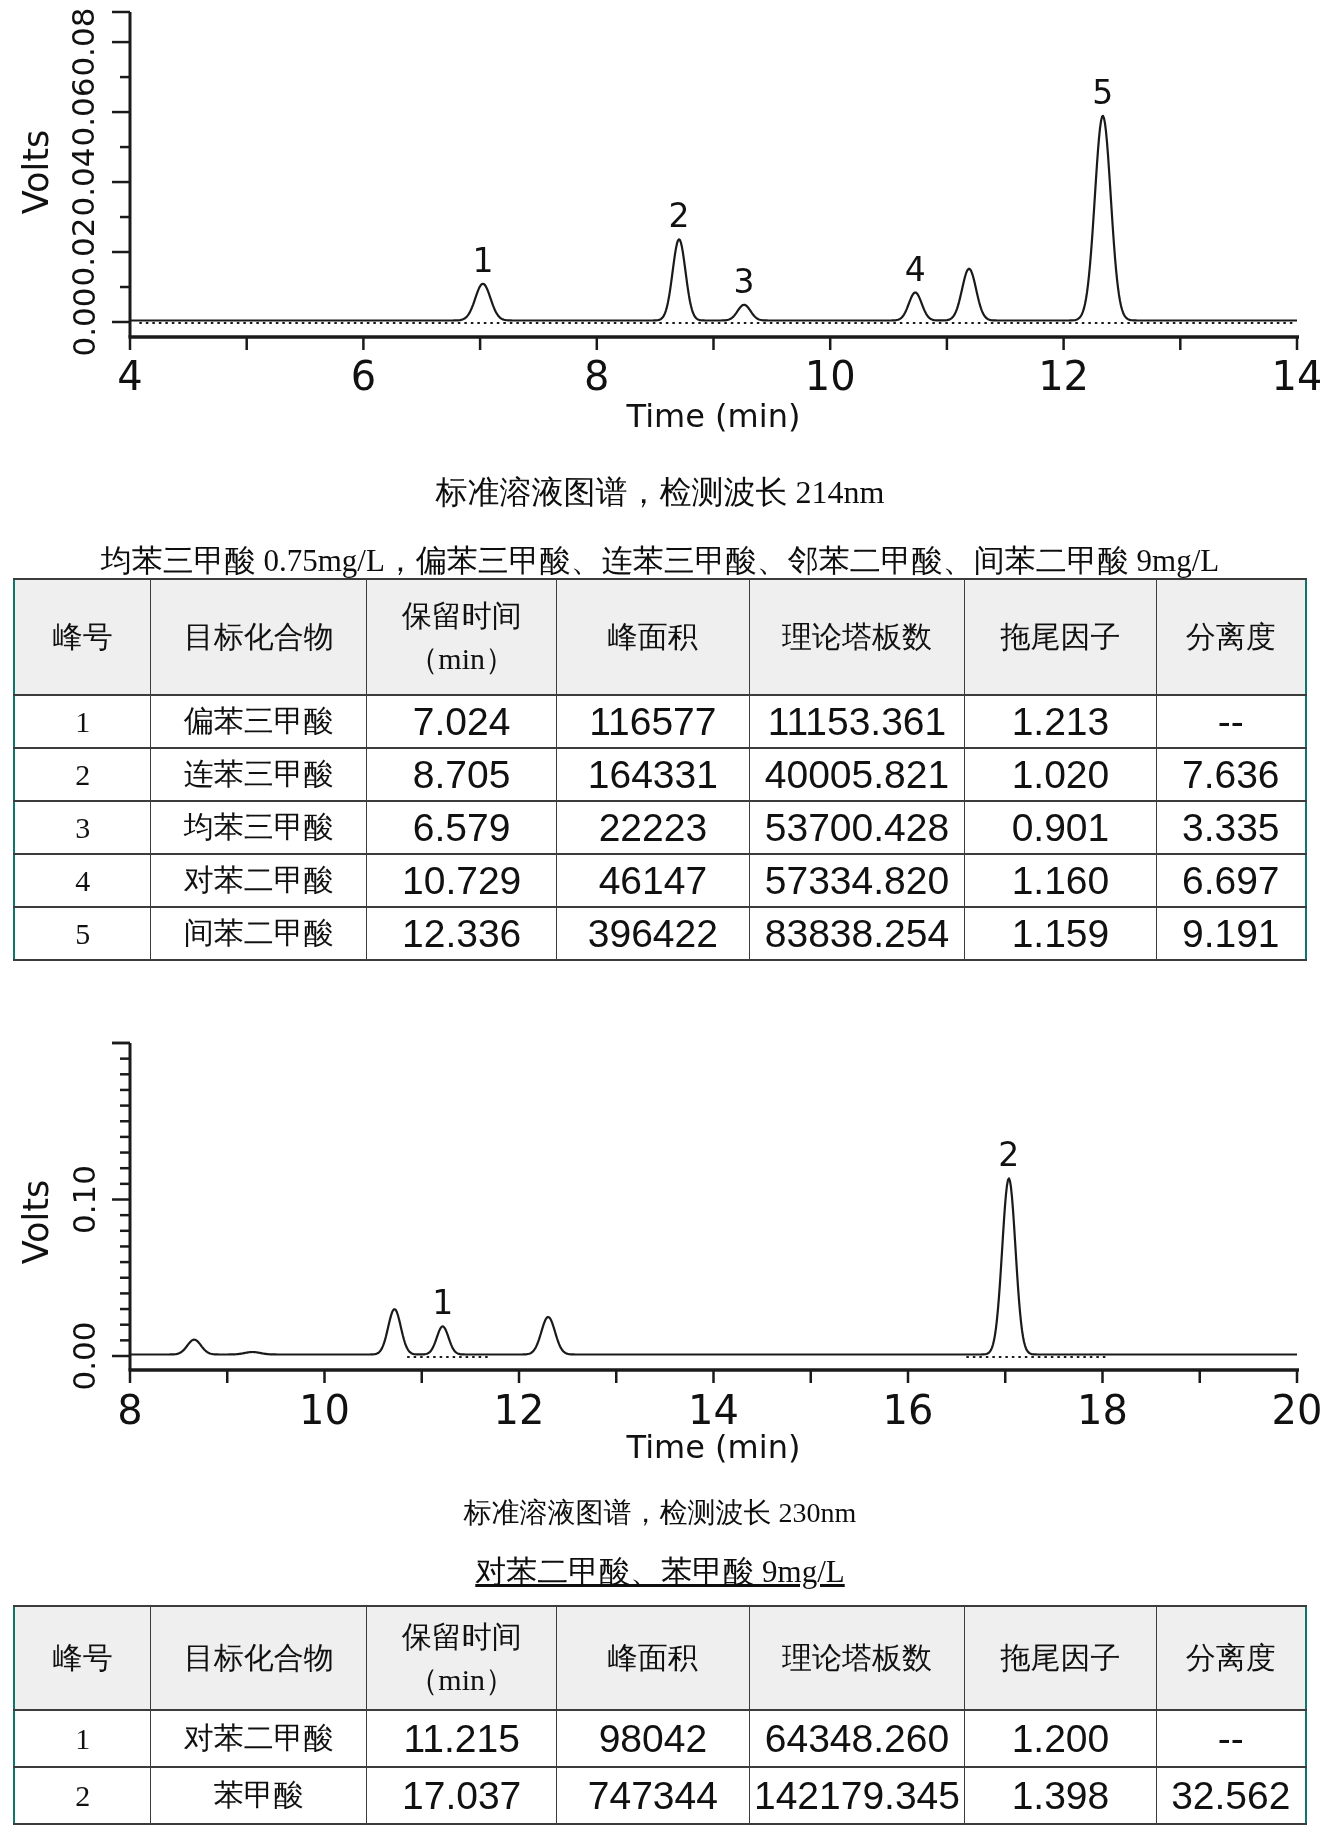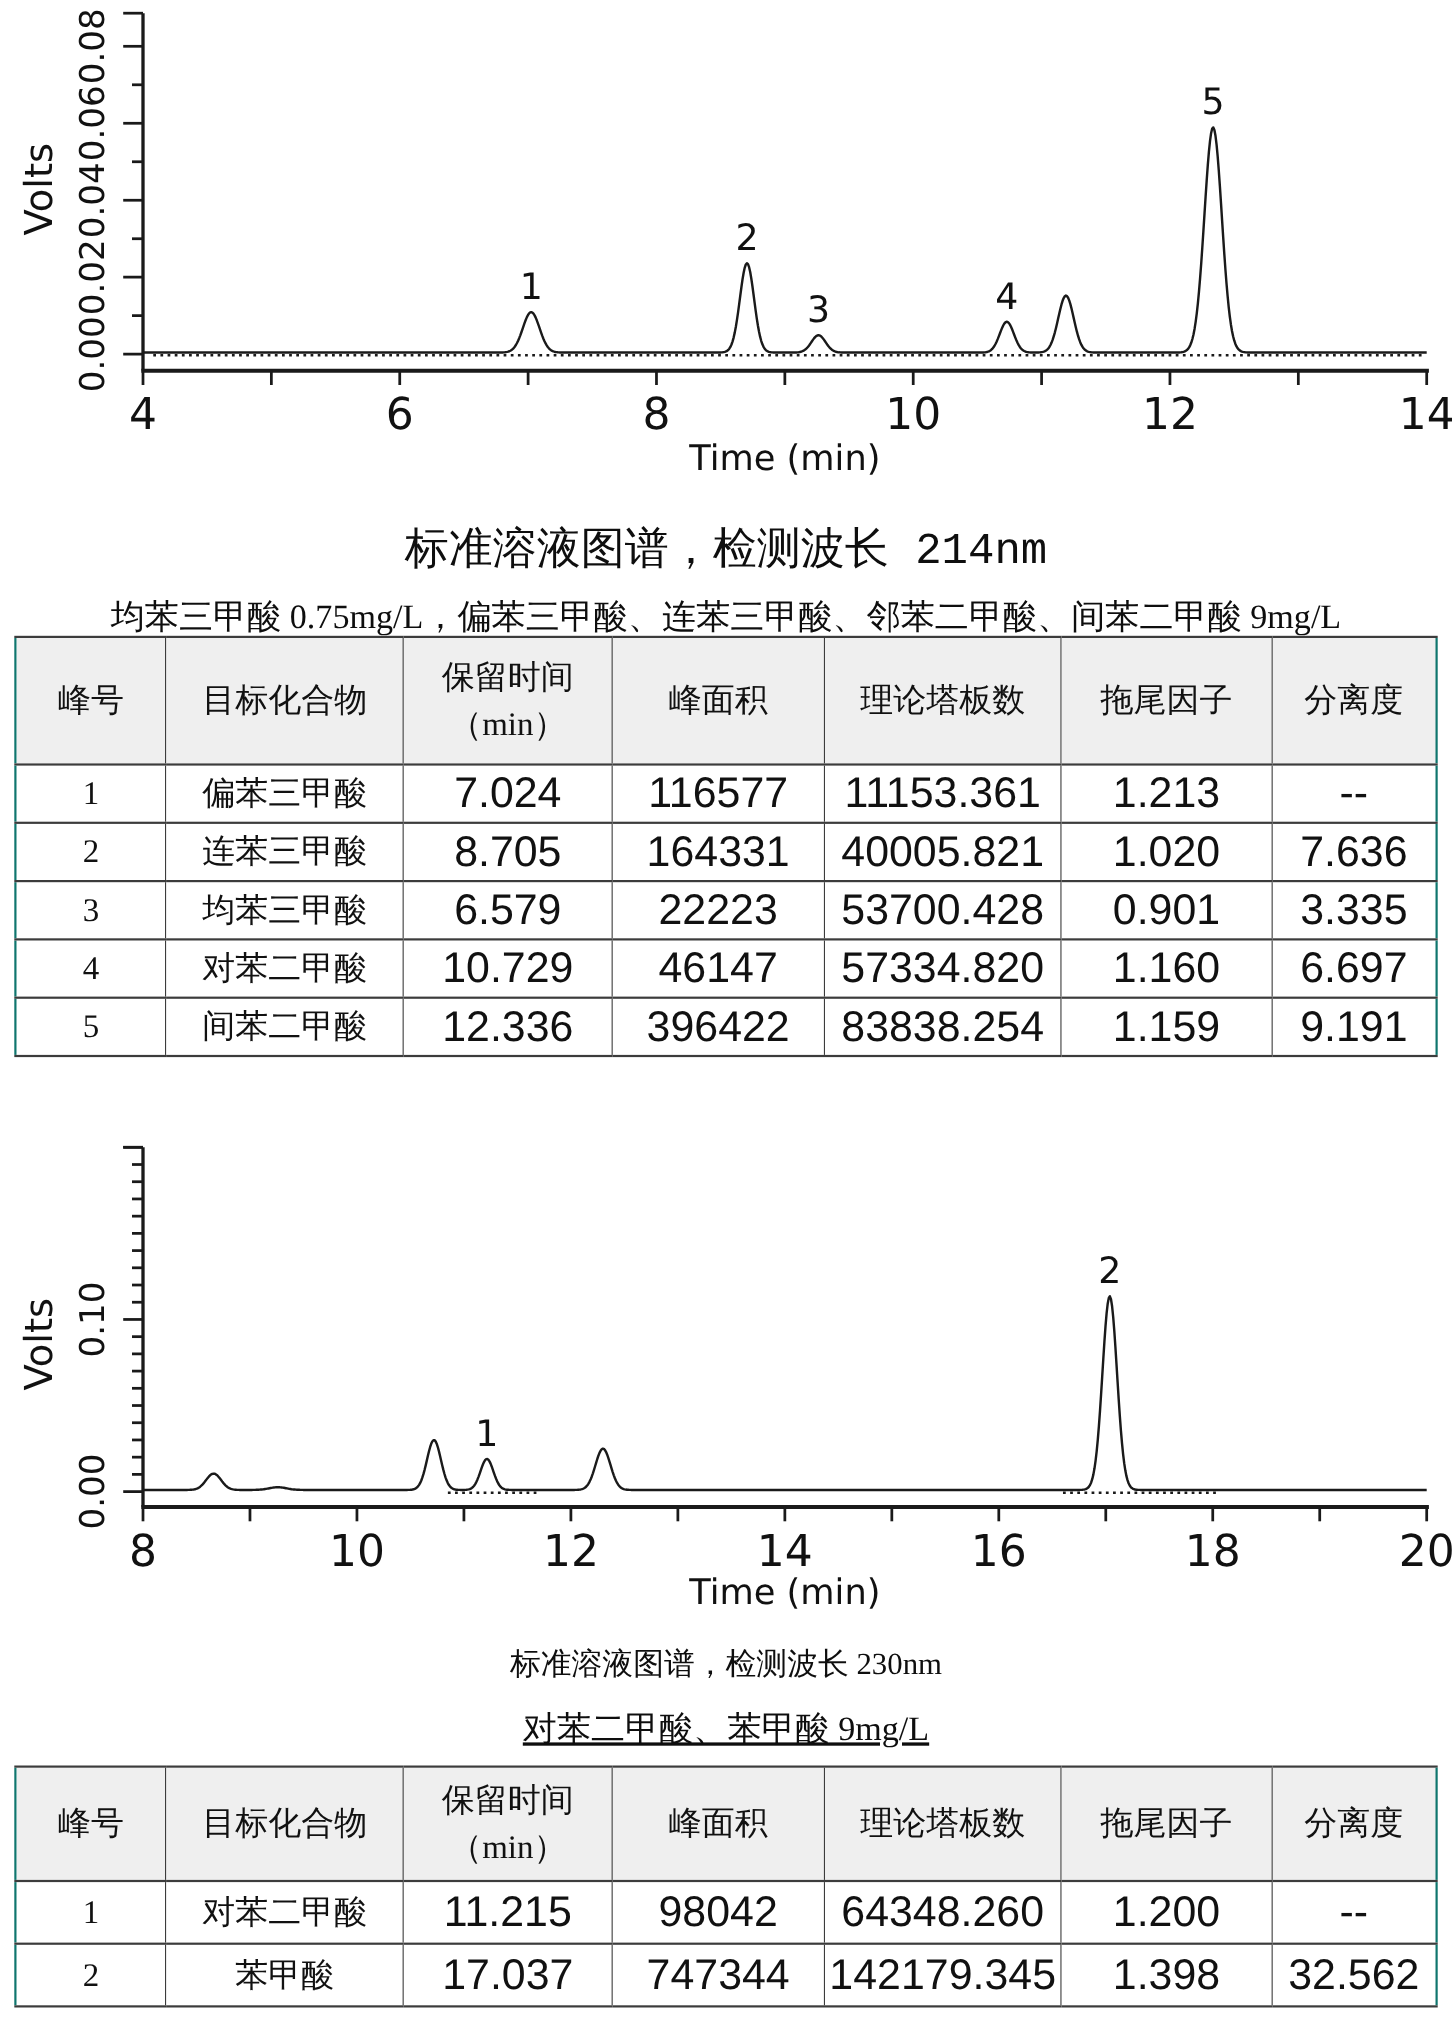--- a/index.html
+++ b/index.html
@@ -68,21 +68,21 @@
       <text x="713.5" y="427" text-anchor="middle" font-size="32" class="axis-font">Time (min)</text>
       <line x1="139.336" y1="323" x2="1293.499" y2="323" stroke="#1a1a1a" stroke-width="2.2" stroke-dasharray="2.5 4"></line>
       <path d="M130.0 320.50 L131.0 320.50 L132.0 320.50 L133.0 320.50 L134.0 320.50 L135.0 320.50 L136.0 320.50 L137.0 320.50 L138.0 320.50 L139.0 320.50 L140.0 320.50 L141.0 320.50 L142.0 320.50 L143.0 320.50 L144.0 320.50 L145.0 320.50 L146.0 320.50 L147.0 320.50 L148.0 320.50 L149.0 320.50 L150.0 320.50 L151.0 320.50 L152.0 320.50 L153.0 320.50 L154.0 320.50 L155.0 320.50 L156.0 320.50 L157.0 320.50 L158.0 320.50 L159.0 320.50 L160.0 320.50 L161.0 320.50 L162.0 320.50 L163.0 320.50 L164.0 320.50 L165.0 320.50 L166.0 320.50 L167.0 320.50 L168.0 320.50 L169.0 320.50 L170.0 320.50 L171.0 320.50 L172.0 320.50 L173.0 320.50 L174.0 320.50 L175.0 320.50 L176.0 320.50 L177.0 320.50 L178.0 320.50 L179.0 320.50 L180.0 320.50 L181.0 320.50 L182.0 320.50 L183.0 320.50 L184.0 320.50 L185.0 320.50 L186.0 320.50 L187.0 320.50 L188.0 320.50 L189.0 320.50 L190.0 320.50 L191.0 320.50 L192.0 320.50 L193.0 320.50 L194.0 320.50 L195.0 320.50 L196.0 320.50 L197.0 320.50 L198.0 320.50 L199.0 320.50 L200.0 320.50 L201.0 320.50 L202.0 320.50 L203.0 320.50 L204.0 320.50 L205.0 320.50 L206.0 320.50 L207.0 320.50 L208.0 320.50 L209.0 320.50 L210.0 320.50 L211.0 320.50 L212.0 320.50 L213.0 320.50 L214.0 320.50 L215.0 320.50 L216.0 320.50 L217.0 320.50 L218.0 320.50 L219.0 320.50 L220.0 320.50 L221.0 320.50 L222.0 320.50 L223.0 320.50 L224.0 320.50 L225.0 320.50 L226.0 320.50 L227.0 320.50 L228.0 320.50 L229.0 320.50 L230.0 320.50 L231.0 320.50 L232.0 320.50 L233.0 320.50 L234.0 320.50 L235.0 320.50 L236.0 320.50 L237.0 320.50 L238.0 320.50 L239.0 320.50 L240.0 320.50 L241.0 320.50 L242.0 320.50 L243.0 320.50 L244.0 320.50 L245.0 320.50 L246.0 320.50 L247.0 320.50 L248.0 320.50 L249.0 320.50 L250.0 320.50 L251.0 320.50 L252.0 320.50 L253.0 320.50 L254.0 320.50 L255.0 320.50 L256.0 320.50 L257.0 320.50 L258.0 320.50 L259.0 320.50 L260.0 320.50 L261.0 320.50 L262.0 320.50 L263.0 320.50 L264.0 320.50 L265.0 320.50 L266.0 320.50 L267.0 320.50 L268.0 320.50 L269.0 320.50 L270.0 320.50 L271.0 320.50 L272.0 320.50 L273.0 320.50 L274.0 320.50 L275.0 320.50 L276.0 320.50 L277.0 320.50 L278.0 320.50 L279.0 320.50 L280.0 320.50 L281.0 320.50 L282.0 320.50 L283.0 320.50 L284.0 320.50 L285.0 320.50 L286.0 320.50 L287.0 320.50 L288.0 320.50 L289.0 320.50 L290.0 320.50 L291.0 320.50 L292.0 320.50 L293.0 320.50 L294.0 320.50 L295.0 320.50 L296.0 320.50 L297.0 320.50 L298.0 320.50 L299.0 320.50 L300.0 320.50 L301.0 320.50 L302.0 320.50 L303.0 320.50 L304.0 320.50 L305.0 320.50 L306.0 320.50 L307.0 320.50 L308.0 320.50 L309.0 320.50 L310.0 320.50 L311.0 320.50 L312.0 320.50 L313.0 320.50 L314.0 320.50 L315.0 320.50 L316.0 320.50 L317.0 320.50 L318.0 320.50 L319.0 320.50 L320.0 320.50 L321.0 320.50 L322.0 320.50 L323.0 320.50 L324.0 320.50 L325.0 320.50 L326.0 320.50 L327.0 320.50 L328.0 320.50 L329.0 320.50 L330.0 320.50 L331.0 320.50 L332.0 320.50 L333.0 320.50 L334.0 320.50 L335.0 320.50 L336.0 320.50 L337.0 320.50 L338.0 320.50 L339.0 320.50 L340.0 320.50 L341.0 320.50 L342.0 320.50 L343.0 320.50 L344.0 320.50 L345.0 320.50 L346.0 320.50 L347.0 320.50 L348.0 320.50 L349.0 320.50 L350.0 320.50 L351.0 320.50 L352.0 320.50 L353.0 320.50 L354.0 320.50 L355.0 320.50 L356.0 320.50 L357.0 320.50 L358.0 320.50 L359.0 320.50 L360.0 320.50 L361.0 320.50 L362.0 320.50 L363.0 320.50 L364.0 320.50 L365.0 320.50 L366.0 320.50 L367.0 320.50 L368.0 320.50 L369.0 320.50 L370.0 320.50 L371.0 320.50 L372.0 320.50 L373.0 320.50 L374.0 320.50 L375.0 320.50 L376.0 320.50 L377.0 320.50 L378.0 320.50 L379.0 320.50 L380.0 320.50 L381.0 320.50 L382.0 320.50 L383.0 320.50 L384.0 320.50 L385.0 320.50 L386.0 320.50 L387.0 320.50 L388.0 320.50 L389.0 320.50 L390.0 320.50 L391.0 320.50 L392.0 320.50 L393.0 320.50 L394.0 320.50 L395.0 320.50 L396.0 320.50 L397.0 320.50 L398.0 320.50 L399.0 320.50 L400.0 320.50 L401.0 320.50 L402.0 320.50 L403.0 320.50 L404.0 320.50 L405.0 320.50 L406.0 320.50 L407.0 320.50 L408.0 320.50 L409.0 320.50 L410.0 320.50 L411.0 320.50 L412.0 320.50 L413.0 320.50 L414.0 320.50 L415.0 320.50 L416.0 320.50 L417.0 320.50 L418.0 320.50 L419.0 320.50 L420.0 320.50 L421.0 320.50 L422.0 320.50 L423.0 320.50 L424.0 320.50 L425.0 320.50 L426.0 320.50 L427.0 320.50 L428.0 320.50 L429.0 320.50 L430.0 320.50 L431.0 320.50 L432.0 320.50 L433.0 320.50 L434.0 320.50 L435.0 320.50 L436.0 320.50 L437.0 320.50 L438.0 320.50 L439.0 320.50 L440.0 320.50 L441.0 320.50 L442.0 320.50 L443.0 320.50 L444.0 320.50 L445.0 320.50 L446.0 320.50 L447.0 320.50 L448.0 320.50 L449.0 320.50 L450.0 320.50 L451.0 320.49 L452.0 320.49 L453.0 320.48 L454.0 320.47 L455.0 320.46 L456.0 320.43 L457.0 320.39 L458.0 320.33 L459.0 320.24 L460.0 320.11 L461.0 319.93 L462.0 319.67 L463.0 319.32 L464.0 318.85 L465.0 318.23 L466.0 317.43 L467.0 316.42 L468.0 315.16 L469.0 313.65 L470.0 311.85 L471.0 309.77 L472.0 307.42 L473.0 304.83 L474.0 302.04 L475.0 299.14 L476.0 296.21 L477.0 293.35 L478.0 290.68 L479.0 288.31 L480.0 286.35 L481.0 284.90 L482.0 284.02 L483.0 283.76 L484.0 284.15 L485.0 285.14 L486.0 286.70 L487.0 288.75 L488.0 291.19 L489.0 293.91 L490.0 296.79 L491.0 299.72 L492.0 302.61 L493.0 305.36 L494.0 307.90 L495.0 310.20 L496.0 312.23 L497.0 313.97 L498.0 315.43 L499.0 316.64 L500.0 317.60 L501.0 318.37 L502.0 318.96 L503.0 319.40 L504.0 319.73 L505.0 319.97 L506.0 320.14 L507.0 320.26 L508.0 320.35 L509.0 320.40 L510.0 320.44 L511.0 320.46 L512.0 320.48 L513.0 320.49 L514.0 320.49 L515.0 320.50 L516.0 320.50 L517.0 320.50 L518.0 320.50 L519.0 320.50 L520.0 320.50 L521.0 320.50 L522.0 320.50 L523.0 320.50 L524.0 320.50 L525.0 320.50 L526.0 320.50 L527.0 320.50 L528.0 320.50 L529.0 320.50 L530.0 320.50 L531.0 320.50 L532.0 320.50 L533.0 320.50 L534.0 320.50 L535.0 320.50 L536.0 320.50 L537.0 320.50 L538.0 320.50 L539.0 320.50 L540.0 320.50 L541.0 320.50 L542.0 320.50 L543.0 320.50 L544.0 320.50 L545.0 320.50 L546.0 320.50 L547.0 320.50 L548.0 320.50 L549.0 320.50 L550.0 320.50 L551.0 320.50 L552.0 320.50 L553.0 320.50 L554.0 320.50 L555.0 320.50 L556.0 320.50 L557.0 320.50 L558.0 320.50 L559.0 320.50 L560.0 320.50 L561.0 320.50 L562.0 320.50 L563.0 320.50 L564.0 320.50 L565.0 320.50 L566.0 320.50 L567.0 320.50 L568.0 320.50 L569.0 320.50 L570.0 320.50 L571.0 320.50 L572.0 320.50 L573.0 320.50 L574.0 320.50 L575.0 320.50 L576.0 320.50 L577.0 320.50 L578.0 320.50 L579.0 320.50 L580.0 320.50 L581.0 320.50 L582.0 320.50 L583.0 320.50 L584.0 320.50 L585.0 320.50 L586.0 320.50 L587.0 320.50 L588.0 320.50 L589.0 320.50 L590.0 320.50 L591.0 320.50 L592.0 320.50 L593.0 320.50 L594.0 320.50 L595.0 320.50 L596.0 320.50 L597.0 320.50 L598.0 320.50 L599.0 320.50 L600.0 320.50 L601.0 320.50 L602.0 320.50 L603.0 320.50 L604.0 320.50 L605.0 320.50 L606.0 320.50 L607.0 320.50 L608.0 320.50 L609.0 320.50 L610.0 320.50 L611.0 320.50 L612.0 320.50 L613.0 320.50 L614.0 320.50 L615.0 320.50 L616.0 320.50 L617.0 320.50 L618.0 320.50 L619.0 320.50 L620.0 320.50 L621.0 320.50 L622.0 320.50 L623.0 320.50 L624.0 320.50 L625.0 320.50 L626.0 320.50 L627.0 320.50 L628.0 320.50 L629.0 320.50 L630.0 320.50 L631.0 320.50 L632.0 320.50 L633.0 320.50 L634.0 320.50 L635.0 320.50 L636.0 320.50 L637.0 320.50 L638.0 320.50 L639.0 320.50 L640.0 320.50 L641.0 320.50 L642.0 320.50 L643.0 320.50 L644.0 320.50 L645.0 320.50 L646.0 320.50 L647.0 320.50 L648.0 320.50 L649.0 320.50 L650.0 320.50 L651.0 320.49 L652.0 320.49 L653.0 320.48 L654.0 320.46 L655.0 320.43 L656.0 320.37 L657.0 320.28 L658.0 320.13 L659.0 319.89 L660.0 319.52 L661.0 318.96 L662.0 318.14 L663.0 316.97 L664.0 315.35 L665.0 313.16 L666.0 310.30 L667.0 306.66 L668.0 302.17 L669.0 296.81 L670.0 290.61 L671.0 283.70 L672.0 276.27 L673.0 268.62 L674.0 261.11 L675.0 254.13 L676.0 248.12 L677.0 243.45 L678.0 240.45 L679.0 239.33 L680.0 240.17 L681.0 242.90 L682.0 247.34 L683.0 253.18 L684.0 260.04 L685.0 267.50 L686.0 275.15 L687.0 282.63 L688.0 289.64 L689.0 295.95 L690.0 301.44 L691.0 306.06 L692.0 309.82 L693.0 312.79 L694.0 315.07 L695.0 316.76 L696.0 317.99 L697.0 318.86 L698.0 319.45 L699.0 319.84 L700.0 320.10 L701.0 320.26 L702.0 320.36 L703.0 320.42 L704.0 320.46 L705.0 320.48 L706.0 320.49 L707.0 320.49 L708.0 320.50 L709.0 320.50 L710.0 320.50 L711.0 320.50 L712.0 320.50 L713.0 320.50 L714.0 320.50 L715.0 320.50 L716.0 320.50 L717.0 320.50 L718.0 320.50 L719.0 320.49 L720.0 320.49 L721.0 320.48 L722.0 320.46 L723.0 320.43 L724.0 320.38 L725.0 320.31 L726.0 320.20 L727.0 320.04 L728.0 319.82 L729.0 319.50 L730.0 319.08 L731.0 318.52 L732.0 317.82 L733.0 316.95 L734.0 315.91 L735.0 314.71 L736.0 313.36 L737.0 311.92 L738.0 310.44 L739.0 308.98 L740.0 307.63 L741.0 306.46 L742.0 305.56 L743.0 304.97 L744.0 304.76 L745.0 304.92 L746.0 305.45 L747.0 306.31 L748.0 307.44 L749.0 308.77 L750.0 310.22 L751.0 311.70 L752.0 313.15 L753.0 314.51 L754.0 315.74 L755.0 316.80 L756.0 317.70 L757.0 318.43 L758.0 319.00 L759.0 319.45 L760.0 319.77 L761.0 320.01 L762.0 320.18 L763.0 320.30 L764.0 320.37 L765.0 320.42 L766.0 320.45 L767.0 320.47 L768.0 320.48 L769.0 320.49 L770.0 320.50 L771.0 320.50 L772.0 320.50 L773.0 320.50 L774.0 320.50 L775.0 320.50 L776.0 320.50 L777.0 320.50 L778.0 320.50 L779.0 320.50 L780.0 320.50 L781.0 320.50 L782.0 320.50 L783.0 320.50 L784.0 320.50 L785.0 320.50 L786.0 320.50 L787.0 320.50 L788.0 320.50 L789.0 320.50 L790.0 320.50 L791.0 320.50 L792.0 320.50 L793.0 320.50 L794.0 320.50 L795.0 320.50 L796.0 320.50 L797.0 320.50 L798.0 320.50 L799.0 320.50 L800.0 320.50 L801.0 320.50 L802.0 320.50 L803.0 320.50 L804.0 320.50 L805.0 320.50 L806.0 320.50 L807.0 320.50 L808.0 320.50 L809.0 320.50 L810.0 320.50 L811.0 320.50 L812.0 320.50 L813.0 320.50 L814.0 320.50 L815.0 320.50 L816.0 320.50 L817.0 320.50 L818.0 320.50 L819.0 320.50 L820.0 320.50 L821.0 320.50 L822.0 320.50 L823.0 320.50 L824.0 320.50 L825.0 320.50 L826.0 320.50 L827.0 320.50 L828.0 320.50 L829.0 320.50 L830.0 320.50 L831.0 320.50 L832.0 320.50 L833.0 320.50 L834.0 320.50 L835.0 320.50 L836.0 320.50 L837.0 320.50 L838.0 320.50 L839.0 320.50 L840.0 320.50 L841.0 320.50 L842.0 320.50 L843.0 320.50 L844.0 320.50 L845.0 320.50 L846.0 320.50 L847.0 320.50 L848.0 320.50 L849.0 320.50 L850.0 320.50 L851.0 320.50 L852.0 320.50 L853.0 320.50 L854.0 320.50 L855.0 320.50 L856.0 320.50 L857.0 320.50 L858.0 320.50 L859.0 320.50 L860.0 320.50 L861.0 320.50 L862.0 320.50 L863.0 320.50 L864.0 320.50 L865.0 320.50 L866.0 320.50 L867.0 320.50 L868.0 320.50 L869.0 320.50 L870.0 320.50 L871.0 320.50 L872.0 320.50 L873.0 320.50 L874.0 320.50 L875.0 320.50 L876.0 320.50 L877.0 320.50 L878.0 320.50 L879.0 320.50 L880.0 320.50 L881.0 320.50 L882.0 320.50 L883.0 320.50 L884.0 320.50 L885.0 320.50 L886.0 320.50 L887.0 320.50 L888.0 320.50 L889.0 320.49 L890.0 320.49 L891.0 320.48 L892.0 320.46 L893.0 320.43 L894.0 320.38 L895.0 320.31 L896.0 320.19 L897.0 320.01 L898.0 319.75 L899.0 319.38 L900.0 318.85 L901.0 318.14 L902.0 317.20 L903.0 316.00 L904.0 314.52 L905.0 312.73 L906.0 310.65 L907.0 308.31 L908.0 305.77 L909.0 303.14 L910.0 300.53 L911.0 298.08 L912.0 295.92 L913.0 294.21 L914.0 293.06 L915.0 292.53 L916.0 292.69 L917.0 293.50 L918.0 294.92 L919.0 296.85 L920.0 299.15 L921.0 301.70 L922.0 304.33 L923.0 306.94 L924.0 309.39 L925.0 311.62 L926.0 313.57 L927.0 315.22 L928.0 316.58 L929.0 317.66 L930.0 318.49 L931.0 319.11 L932.0 319.56 L933.0 319.88 L934.0 320.10 L935.0 320.25 L936.0 320.35 L937.0 320.41 L938.0 320.44 L939.0 320.46 L940.0 320.47 L941.0 320.47 L942.0 320.47 L943.0 320.45 L944.0 320.41 L945.0 320.36 L946.0 320.27 L947.0 320.14 L948.0 319.94 L949.0 319.65 L950.0 319.23 L951.0 318.65 L952.0 317.85 L953.0 316.78 L954.0 315.40 L955.0 313.63 L956.0 311.44 L957.0 308.79 L958.0 305.67 L959.0 302.10 L960.0 298.13 L961.0 293.86 L962.0 289.41 L963.0 284.95 L964.0 280.67 L965.0 276.78 L966.0 273.47 L967.0 270.94 L968.0 269.32 L969.0 268.72 L970.0 269.17 L971.0 270.64 L972.0 273.05 L973.0 276.25 L974.0 280.07 L975.0 284.31 L976.0 288.76 L977.0 293.22 L978.0 297.53 L979.0 301.54 L980.0 305.18 L981.0 308.36 L982.0 311.08 L983.0 313.34 L984.0 315.16 L985.0 316.60 L986.0 317.71 L987.0 318.55 L988.0 319.16 L989.0 319.60 L990.0 319.90 L991.0 320.12 L992.0 320.26 L993.0 320.35 L994.0 320.41 L995.0 320.45 L996.0 320.47 L997.0 320.48 L998.0 320.49 L999.0 320.49 L1000.0 320.50 L1001.0 320.50 L1002.0 320.50 L1003.0 320.50 L1004.0 320.50 L1005.0 320.50 L1006.0 320.50 L1007.0 320.50 L1008.0 320.50 L1009.0 320.50 L1010.0 320.50 L1011.0 320.50 L1012.0 320.50 L1013.0 320.50 L1014.0 320.50 L1015.0 320.50 L1016.0 320.50 L1017.0 320.50 L1018.0 320.50 L1019.0 320.50 L1020.0 320.50 L1021.0 320.50 L1022.0 320.50 L1023.0 320.50 L1024.0 320.50 L1025.0 320.50 L1026.0 320.50 L1027.0 320.50 L1028.0 320.50 L1029.0 320.50 L1030.0 320.50 L1031.0 320.50 L1032.0 320.50 L1033.0 320.50 L1034.0 320.50 L1035.0 320.50 L1036.0 320.50 L1037.0 320.50 L1038.0 320.50 L1039.0 320.50 L1040.0 320.50 L1041.0 320.50 L1042.0 320.50 L1043.0 320.50 L1044.0 320.50 L1045.0 320.50 L1046.0 320.50 L1047.0 320.50 L1048.0 320.50 L1049.0 320.50 L1050.0 320.50 L1051.0 320.50 L1052.0 320.50 L1053.0 320.50 L1054.0 320.50 L1055.0 320.50 L1056.0 320.50 L1057.0 320.50 L1058.0 320.50 L1059.0 320.50 L1060.0 320.50 L1061.0 320.50 L1062.0 320.50 L1063.0 320.50 L1064.0 320.50 L1065.0 320.50 L1066.0 320.50 L1067.0 320.49 L1068.0 320.49 L1069.0 320.48 L1070.0 320.46 L1071.0 320.43 L1072.0 320.39 L1073.0 320.32 L1074.0 320.22 L1075.0 320.06 L1076.0 319.82 L1077.0 319.47 L1078.0 318.96 L1079.0 318.23 L1080.0 317.21 L1081.0 315.82 L1082.0 313.93 L1083.0 311.43 L1084.0 308.17 L1085.0 304.01 L1086.0 298.79 L1087.0 292.38 L1088.0 284.64 L1089.0 275.49 L1090.0 264.89 L1091.0 252.89 L1092.0 239.58 L1093.0 225.19 L1094.0 210.00 L1095.0 194.41 L1096.0 178.88 L1097.0 163.96 L1098.0 150.18 L1099.0 138.11 L1100.0 128.26 L1101.0 121.08 L1102.0 116.88 L1103.0 115.87 L1104.0 118.10 L1105.0 123.46 L1106.0 131.69 L1107.0 142.43 L1108.0 155.21 L1109.0 169.49 L1110.0 184.70 L1111.0 200.31 L1112.0 215.80 L1113.0 230.73 L1114.0 244.75 L1115.0 257.58 L1116.0 269.06 L1117.0 279.11 L1118.0 287.72 L1119.0 294.95 L1120.0 300.90 L1121.0 305.70 L1122.0 309.50 L1123.0 312.45 L1124.0 314.71 L1125.0 316.39 L1126.0 317.64 L1127.0 318.53 L1128.0 319.17 L1129.0 319.62 L1130.0 319.92 L1131.0 320.13 L1132.0 320.26 L1133.0 320.35 L1134.0 320.41 L1135.0 320.45 L1136.0 320.47 L1137.0 320.48 L1138.0 320.49 L1139.0 320.49 L1140.0 320.50 L1141.0 320.50 L1142.0 320.50 L1143.0 320.50 L1144.0 320.50 L1145.0 320.50 L1146.0 320.50 L1147.0 320.50 L1148.0 320.50 L1149.0 320.50 L1150.0 320.50 L1151.0 320.50 L1152.0 320.50 L1153.0 320.50 L1154.0 320.50 L1155.0 320.50 L1156.0 320.50 L1157.0 320.50 L1158.0 320.50 L1159.0 320.50 L1160.0 320.50 L1161.0 320.50 L1162.0 320.50 L1163.0 320.50 L1164.0 320.50 L1165.0 320.50 L1166.0 320.50 L1167.0 320.50 L1168.0 320.50 L1169.0 320.50 L1170.0 320.50 L1171.0 320.50 L1172.0 320.50 L1173.0 320.50 L1174.0 320.50 L1175.0 320.50 L1176.0 320.50 L1177.0 320.50 L1178.0 320.50 L1179.0 320.50 L1180.0 320.50 L1181.0 320.50 L1182.0 320.50 L1183.0 320.50 L1184.0 320.50 L1185.0 320.50 L1186.0 320.50 L1187.0 320.50 L1188.0 320.50 L1189.0 320.50 L1190.0 320.50 L1191.0 320.50 L1192.0 320.50 L1193.0 320.50 L1194.0 320.50 L1195.0 320.50 L1196.0 320.50 L1197.0 320.50 L1198.0 320.50 L1199.0 320.50 L1200.0 320.50 L1201.0 320.50 L1202.0 320.50 L1203.0 320.50 L1204.0 320.50 L1205.0 320.50 L1206.0 320.50 L1207.0 320.50 L1208.0 320.50 L1209.0 320.50 L1210.0 320.50 L1211.0 320.50 L1212.0 320.50 L1213.0 320.50 L1214.0 320.50 L1215.0 320.50 L1216.0 320.50 L1217.0 320.50 L1218.0 320.50 L1219.0 320.50 L1220.0 320.50 L1221.0 320.50 L1222.0 320.50 L1223.0 320.50 L1224.0 320.50 L1225.0 320.50 L1226.0 320.50 L1227.0 320.50 L1228.0 320.50 L1229.0 320.50 L1230.0 320.50 L1231.0 320.50 L1232.0 320.50 L1233.0 320.50 L1234.0 320.50 L1235.0 320.50 L1236.0 320.50 L1237.0 320.50 L1238.0 320.50 L1239.0 320.50 L1240.0 320.50 L1241.0 320.50 L1242.0 320.50 L1243.0 320.50 L1244.0 320.50 L1245.0 320.50 L1246.0 320.50 L1247.0 320.50 L1248.0 320.50 L1249.0 320.50 L1250.0 320.50 L1251.0 320.50 L1252.0 320.50 L1253.0 320.50 L1254.0 320.50 L1255.0 320.50 L1256.0 320.50 L1257.0 320.50 L1258.0 320.50 L1259.0 320.50 L1260.0 320.50 L1261.0 320.50 L1262.0 320.50 L1263.0 320.50 L1264.0 320.50 L1265.0 320.50 L1266.0 320.50 L1267.0 320.50 L1268.0 320.50 L1269.0 320.50 L1270.0 320.50 L1271.0 320.50 L1272.0 320.50 L1273.0 320.50 L1274.0 320.50 L1275.0 320.50 L1276.0 320.50 L1277.0 320.50 L1278.0 320.50 L1279.0 320.50 L1280.0 320.50 L1281.0 320.50 L1282.0 320.50 L1283.0 320.50 L1284.0 320.50 L1285.0 320.50 L1286.0 320.50 L1287.0 320.50 L1288.0 320.50 L1289.0 320.50 L1290.0 320.50 L1291.0 320.50 L1292.0 320.50 L1293.0 320.50 L1294.0 320.50 L1295.0 320.50 L1296.0 320.50 L1297.0 320.50 " fill="none" stroke="#1a1a1a" stroke-width="2.2" stroke-linejoin="round"></path>
       <text x="482.9008" y="271.76185101580137" text-anchor="middle" font-size="33" class="axis-font">1</text>
       <text x="679.0735" y="227.32618510158014" text-anchor="middle" font-size="33" class="axis-font">2</text>
       <text x="744.0754000000001" y="292.755079006772" text-anchor="middle" font-size="33" class="axis-font">3</text>
       <text x="915.2742999999999" y="280.5090293453725" text-anchor="middle" font-size="33" class="axis-font">4</text>
       <text x="1102.8112" y="103.8160270880361" text-anchor="middle" font-size="33" class="axis-font">5</text>
     </svg>
 
-  <div class="caption" style="top:471px;font-size:40px;font-family:Liberation Mono, monospace;">标准溶液图谱，检测波长 214nm</div>
+  <div class="caption" style="top:471px;font-size:32px;">标准溶液图谱，检测波长 214nm</div>
   <div class="caption" style="top:540px;font-size:31px;">均苯三甲酸 0.75mg/L，偏苯三甲酸、连苯三甲酸、邻苯二甲酸、间苯二甲酸 9mg/L</div>
 
   <table class="ptable t1" style="top:578px;">
     <colgroup>
       <col style="width:10.6%">
         <col style="width:16.7%">
         <col style="width:14.7%">
       <col style="width:14.9%">
         <col style="width:16.7%">
         <col style="width:14.8%">

